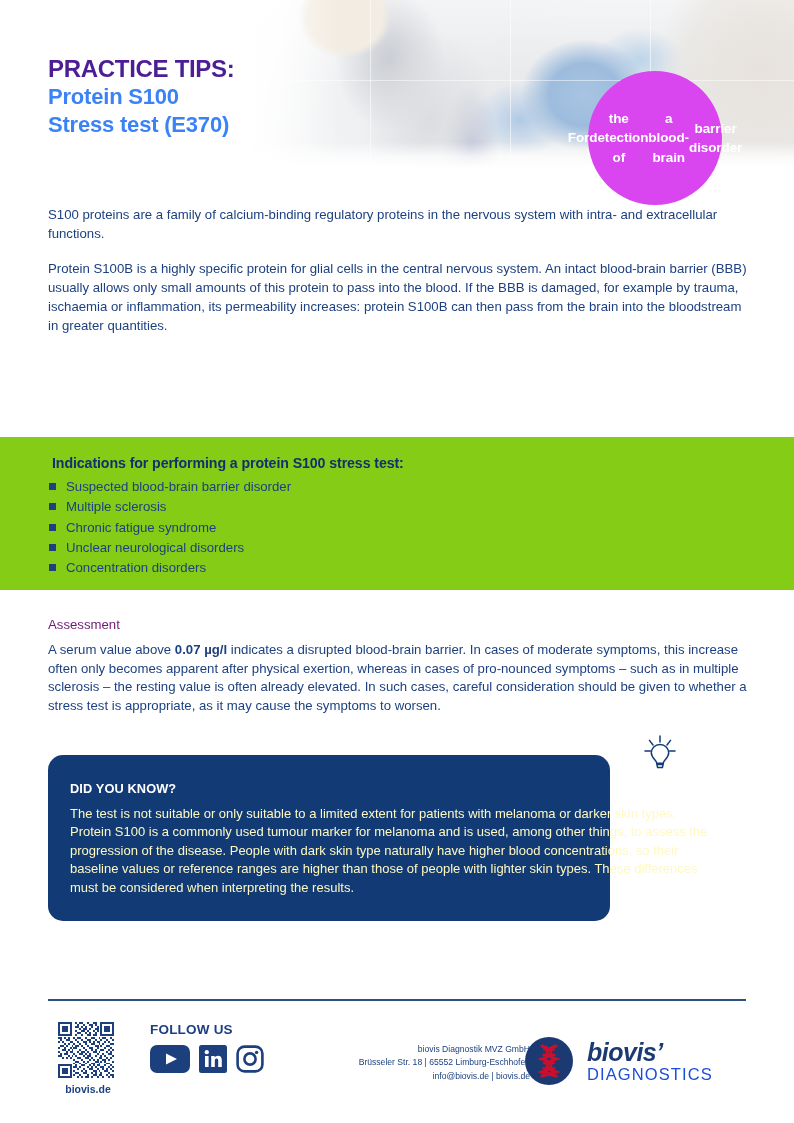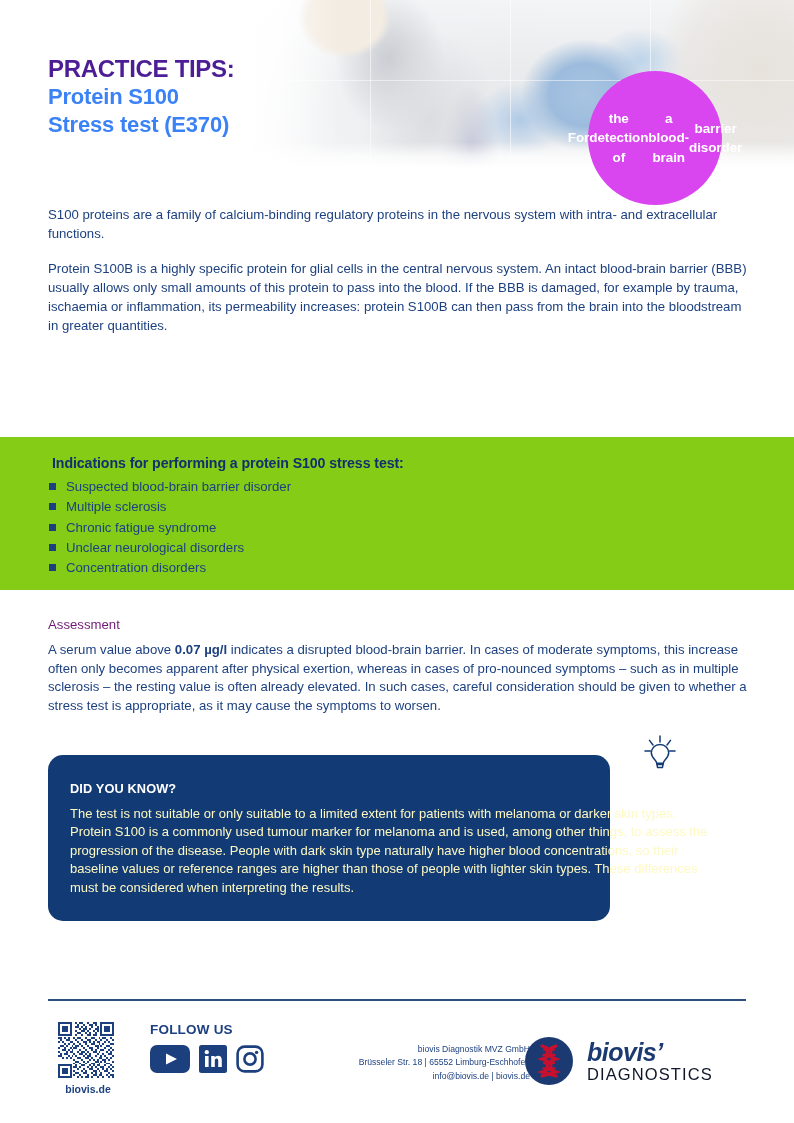--- a/index.html
+++ b/index.html
@@ -264,21 +264,21 @@
   .logo-name {
     font-size: 25px;
     font-weight: bold;
     font-style: italic;
     color: #1c3a72;
     letter-spacing: -0.5px;
     display: block;
   }
   .logo-sub {
     font-size: 16.5px;
-    color: #0f172a;
+    color: #1d4ed8;
     letter-spacing: 1.1px;
     display: block;
     margin-top: 1px;
   }
 </style>
 </head>
 <body>
 
 <div id="page">
 

